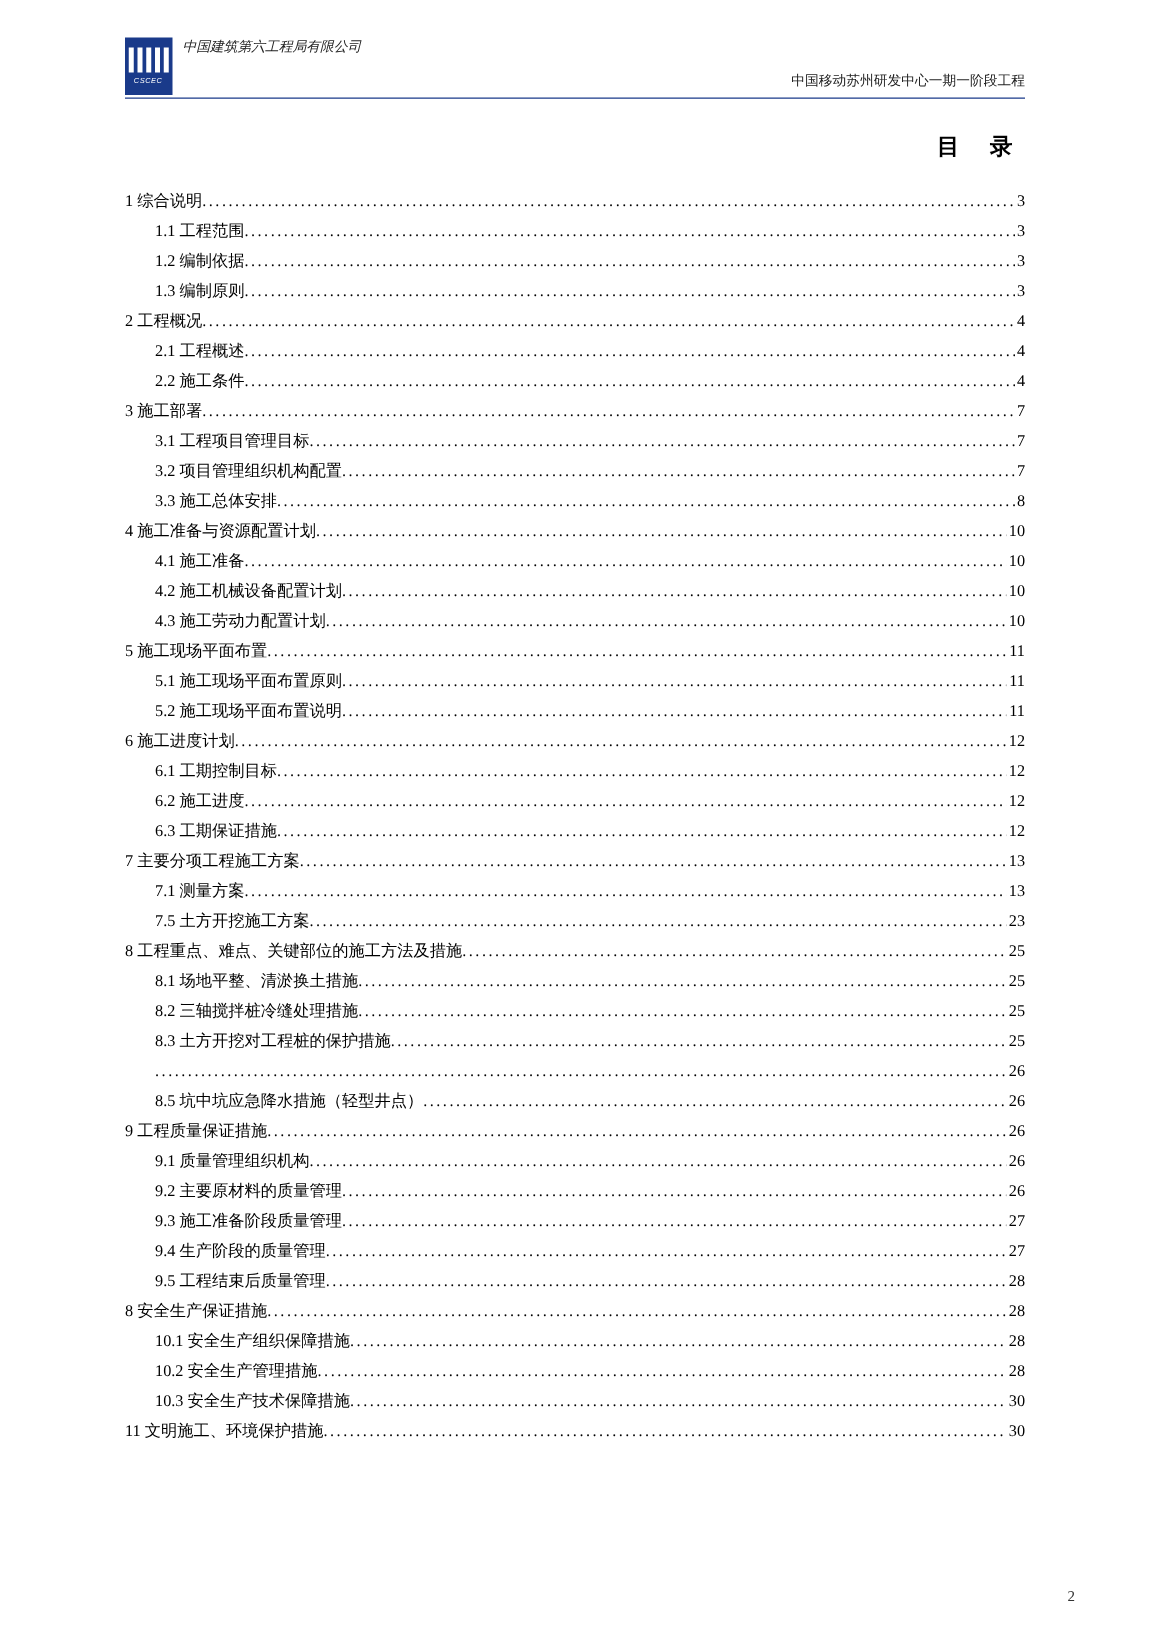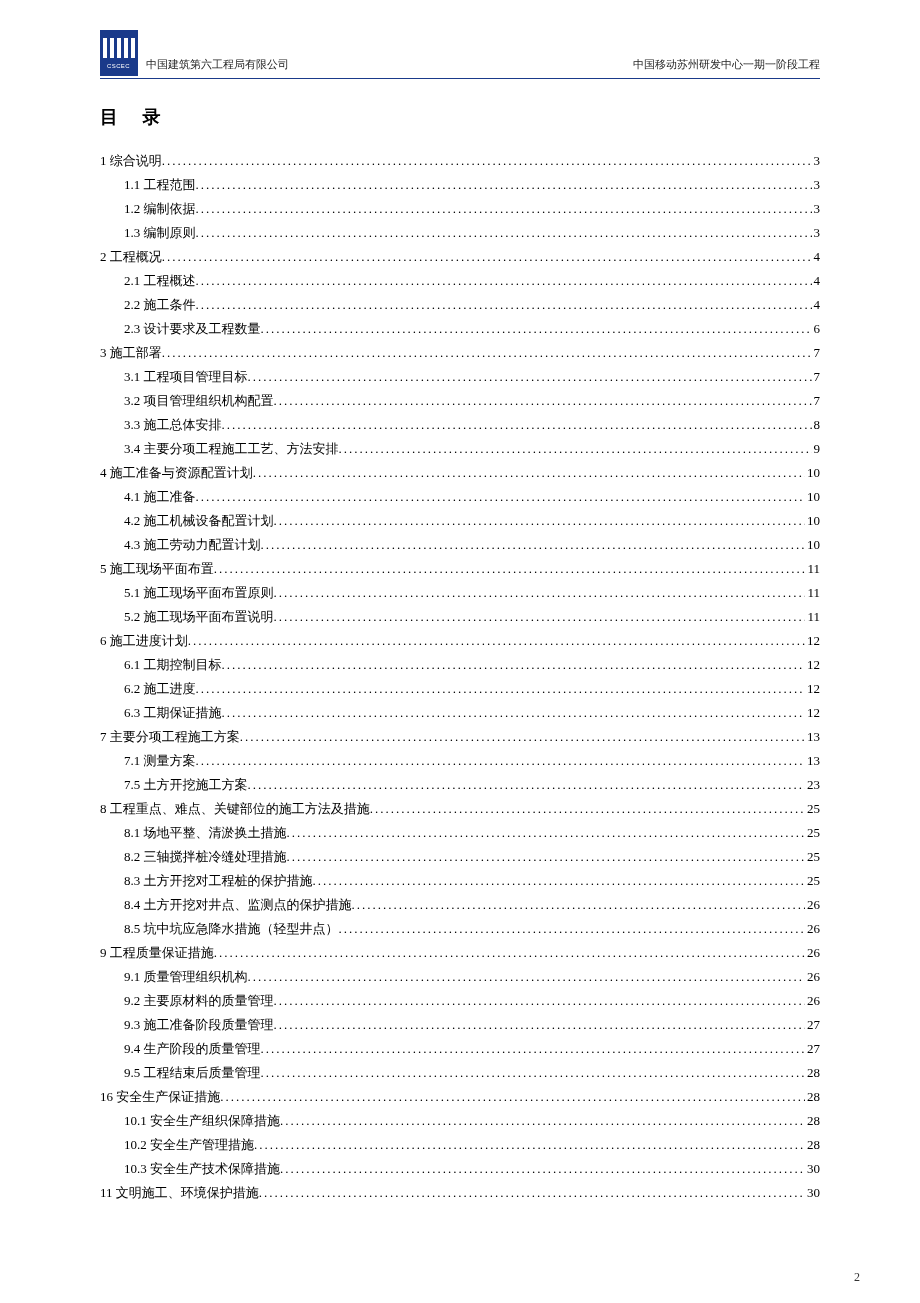--- a/index.html
+++ b/index.html
@@ -14,22 +14,23 @@
     .header-row {
       display: flex;
       align-items: flex-end;
       justify-content: space-between;
       border-bottom: 1.5px solid #1a3a8a;
       padding-bottom: 2px;
       margin-bottom: 26px;
     }
     .header-left {
       display: flex;
-      align-items: flex-end;
+      align-items: flex-start;
       gap: 8px;
+      font-style: italic;
     }
     .logo {
       width: 38px;
       height: 46px;
       background: #1a3a8a;
       display: flex;
       flex-direction: column;
       align-items: center;
       justify-content: center;
       gap: 2px;
@@ -41,21 +42,21 @@
       color: #fff;
       font-size: 7px;
       font-family: Arial, sans-serif;
       letter-spacing: 0.5px;
       white-space: nowrap;
       transform: scale(0.85);
     }
     .company-name { font-size: 11px; color: #222; padding-bottom: 4px; }
     .proj-name   { font-size: 11px; color: #222; padding-bottom: 4px; }
     .toc-title {
-      text-align: left;
+      text-align: right;
       font-size: 18px;
       font-weight: bold;
       letter-spacing: 10px;
       margin-bottom: 20px;
     }
     .toc-list { list-style: none; }
     .toc-row {
       display: flex;
       align-items: baseline;
       line-height: 24px;
@@ -132,50 +133,40 @@
     <li class="toc-row level-2">
       <span class="toc-text">2.1 工程概述 </span>
       <span class="toc-dots"></span>
       <span class="toc-page"> 4</span>
     </li>
     <li class="toc-row level-2">
       <span class="toc-text">2.2 施工条件 </span>
       <span class="toc-dots"></span>
       <span class="toc-page"> 4</span>
     </li>
-    <li class="toc-row level-2">
-      <span class="toc-text">2.3 设计要求及工程数量 </span>
-      <span class="toc-dots"></span>
-      <span class="toc-page"> 6</span>
-    </li>
     <li class="toc-row level-1">
       <span class="toc-text">3 施工部署 </span>
       <span class="toc-dots"></span>
       <span class="toc-page"> 7</span>
     </li>
     <li class="toc-row level-2">
       <span class="toc-text">3.1 工程项目管理目标 </span>
       <span class="toc-dots"></span>
       <span class="toc-page"> 7</span>
     </li>
     <li class="toc-row level-2">
       <span class="toc-text">3.2 项目管理组织机构配置 </span>
       <span class="toc-dots"></span>
       <span class="toc-page"> 7</span>
     </li>
     <li class="toc-row level-2">
       <span class="toc-text">3.3 施工总体安排 </span>
       <span class="toc-dots"></span>
       <span class="toc-page"> 8</span>
     </li>
-    <li class="toc-row level-2">
-      <span class="toc-text">3.4 主要分项工程施工工艺、方法安排 </span>
-      <span class="toc-dots"></span>
-      <span class="toc-page"> 9</span>
-    </li>
     <li class="toc-row level-1">
       <span class="toc-text">4 施工准备与资源配置计划 </span>
       <span class="toc-dots"></span>
       <span class="toc-page"> 10</span>
     </li>
     <li class="toc-row level-2">
       <span class="toc-text">4.1 施工准备 </span>
       <span class="toc-dots"></span>
       <span class="toc-page"> 10</span>
     </li>
@@ -253,21 +244,20 @@
       <span class="toc-text">8.2 三轴搅拌桩冷缝处理措施 </span>
       <span class="toc-dots"></span>
       <span class="toc-page"> 25</span>
     </li>
     <li class="toc-row level-2">
       <span class="toc-text">8.3 土方开挖对工程桩的保护措施 </span>
       <span class="toc-dots"></span>
       <span class="toc-page"> 25</span>
     </li>
     <li class="toc-row level-2">
-      <span class="toc-text">8.4 土方开挖对井点、监测点的保护措施 </span>
       <span class="toc-dots"></span>
       <span class="toc-page"> 26</span>
     </li>
     <li class="toc-row level-2">
       <span class="toc-text">8.5 坑中坑应急降水措施（轻型井点） </span>
       <span class="toc-dots"></span>
       <span class="toc-page"> 26</span>
     </li>
     <li class="toc-row level-1">
       <span class="toc-text">9 工程质量保证措施 </span>
@@ -293,21 +283,21 @@
       <span class="toc-text">9.4 生产阶段的质量管理 </span>
       <span class="toc-dots"></span>
       <span class="toc-page"> 27</span>
     </li>
     <li class="toc-row level-2">
       <span class="toc-text">9.5 工程结束后质量管理 </span>
       <span class="toc-dots"></span>
       <span class="toc-page"> 28</span>
     </li>
     <li class="toc-row level-1">
-      <span class="toc-text">16 安全生产保证措施 </span>
+      <span class="toc-text">8 安全生产保证措施 </span>
       <span class="toc-dots"></span>
       <span class="toc-page"> 28</span>
     </li>
     <li class="toc-row level-2">
       <span class="toc-text">10.1 安全生产组织保障措施 </span>
       <span class="toc-dots"></span>
       <span class="toc-page"> 28</span>
     </li>
     <li class="toc-row level-2">
       <span class="toc-text">10.2 安全生产管理措施 </span>

